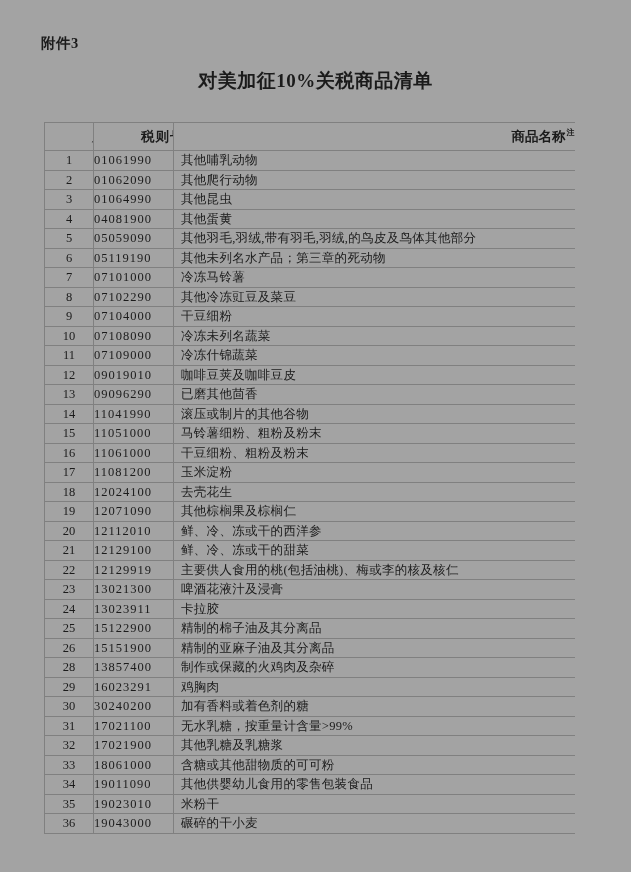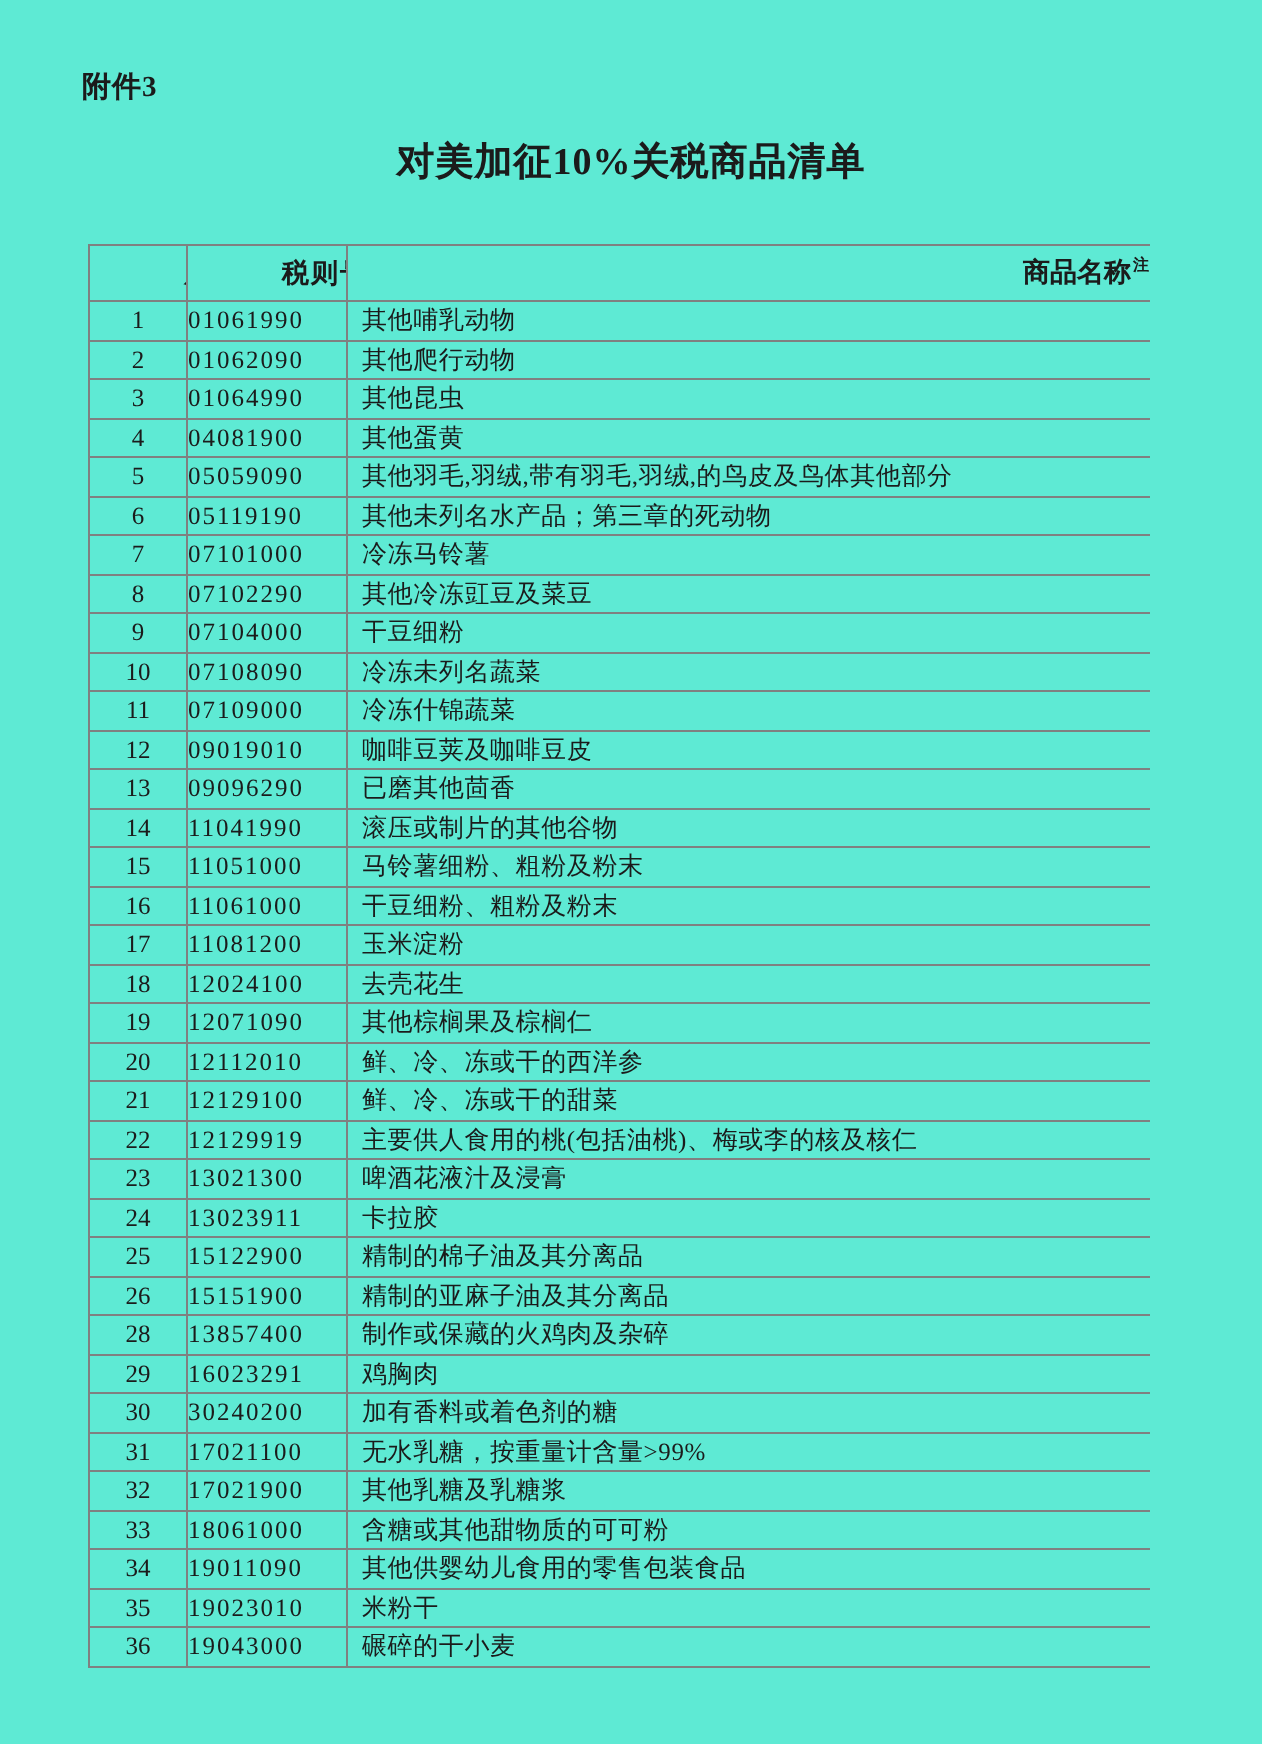--- a/index.html
+++ b/index.html
@@ -1,19 +1,19 @@
 <!DOCTYPE html>
 <html><head>
 <meta charset="utf-8">
 <style>
   html,body { margin:0; padding:0; background:#ffffff; }
   .page {
     position:relative;
     width:631px; height:872px;
-    background:#5eead4;
+    background:#a3a3a3;
     overflow:hidden;
     font-family:"Liberation Serif","DejaVu Serif",serif;
     color:#1b1b1b;
   }
   .attachment {
     position:absolute;
     left:41px; top:34px;
     font-size:14.5px;
     font-weight:bold;
     letter-spacing:0.5px;

